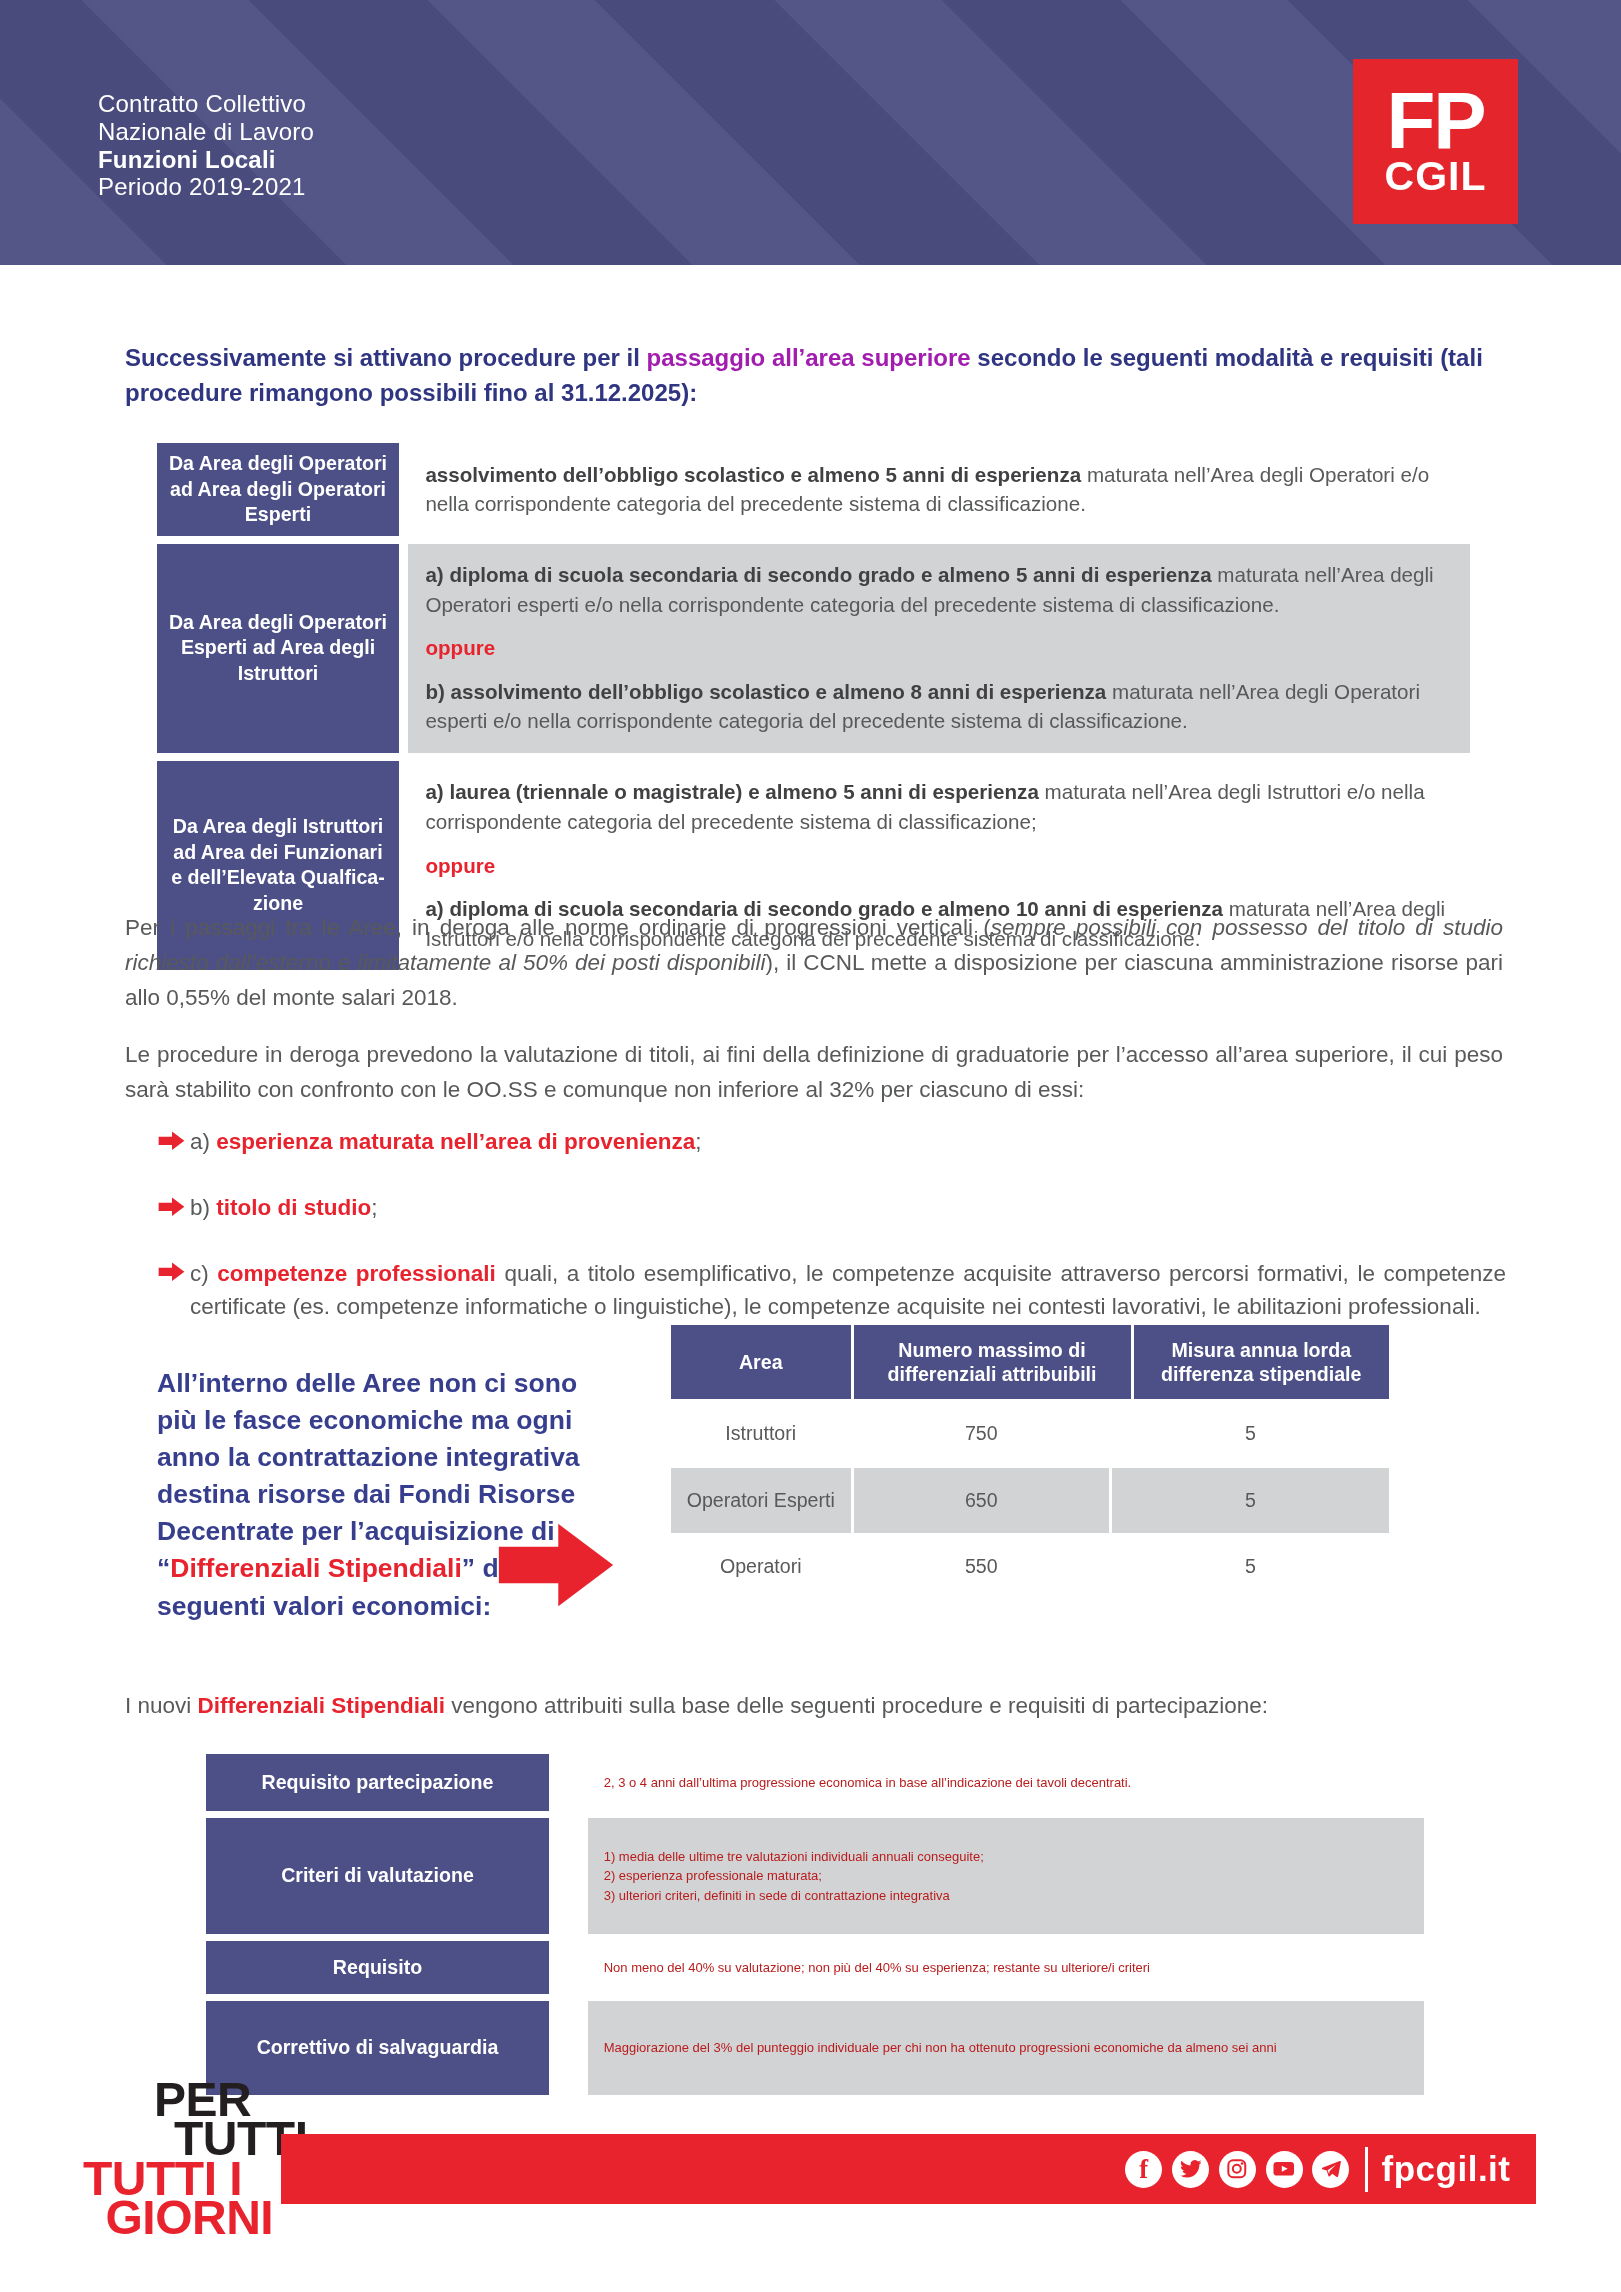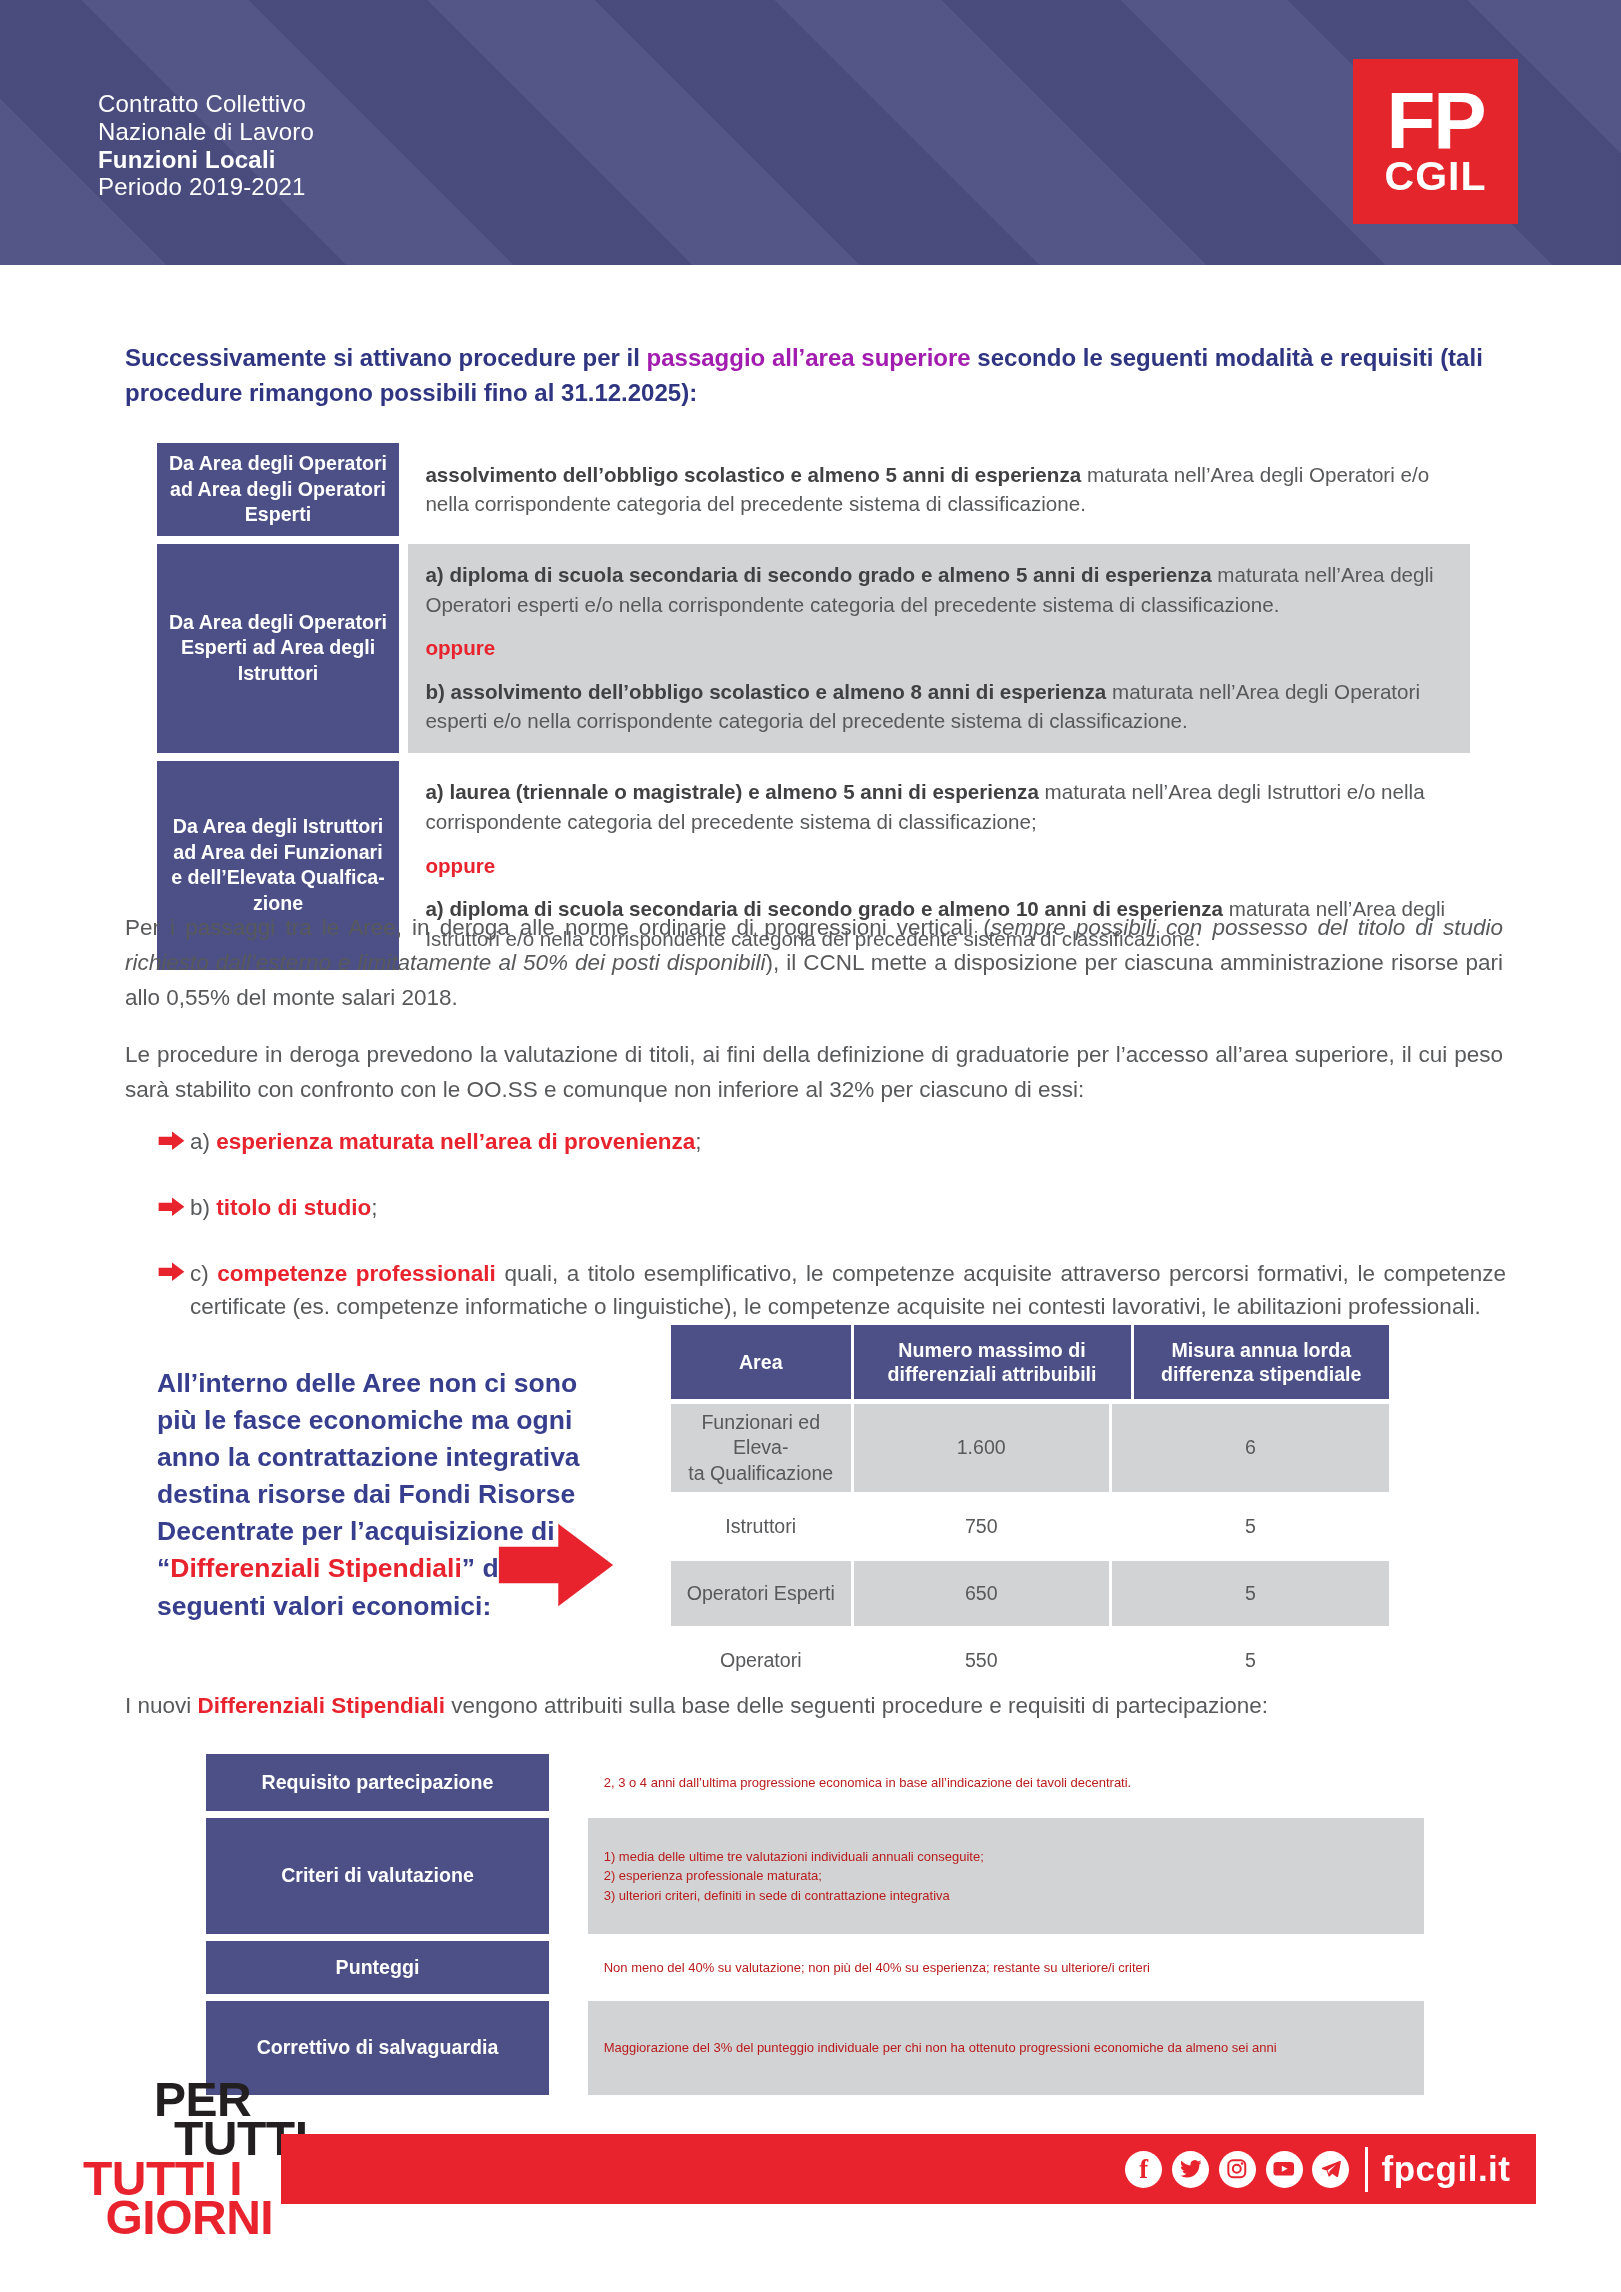--- a/index.html
+++ b/index.html
@@ -185,26 +185,20 @@
         <polygon points="0,26 52,26 52,6 100,42 52,78 52,58 0,58" fill="#e8232e"></polygon>
       </svg>
   </div>
 
   <div class="t2">
     <div class="t2-head">
       <div class="hc c1">Area</div>
       <div class="hc c3">Numero massimo di differenziali attribuibili</div>
       <div class="hc c2">Misura annua lorda differenza stipendiale</div>
     </div>
-    <div class="t2-row gray r0">
-      <div class="dc c1">Funzionari ed Eleva-
-ta Qualificazione</div>
-      <div class="dc c2">1.600</div>
-      <div class="dc c3">6</div>
-    </div>
     <div class="t2-row r1">
       <div class="dc c1">Istruttori</div>
       <div class="dc c2">750</div>
       <div class="dc c3">5</div>
     </div>
     <div class="t2-row gray r2">
       <div class="dc c1">Operatori Esperti</div>
       <div class="dc c2">650</div>
       <div class="dc c3">5</div>
     </div>
@@ -222,21 +216,21 @@
       <div class="t3-label">Requisito partecipazione</div>
       <div class="t3-content">2, 3 o 4 anni dall’ultima progressione economica in base all’indicazione dei tavoli decentrati.</div>
     </div>
     <div class="t3-row r2">
       <div class="t3-label">Criteri di valutazione</div>
       <div class="t3-content gray">1) media delle ultime tre valutazioni individuali annuali conseguite;
 2) esperienza professionale maturata;
 3) ulteriori criteri, definiti in sede di contrattazione integrativa</div>
     </div>
     <div class="t3-row r3">
-      <div class="t3-label">Punteggi</div>
+      <div class="t3-label">Requisito</div>
       <div class="t3-content">Non meno del 40% su valutazione; non più del 40% su esperienza; restante su ulteriore/i criteri</div>
     </div>
     <div class="t3-row r4">
       <div class="t3-label">Correttivo di salvaguardia</div>
       <div class="t3-content gray">Maggiorazione del 3% del punteggio individuale per chi non ha ottenuto progressioni economiche da almeno sei anni</div>
     </div>
   </div>
 
   <div class="flogo">
     <div class="l1">PER</div>

